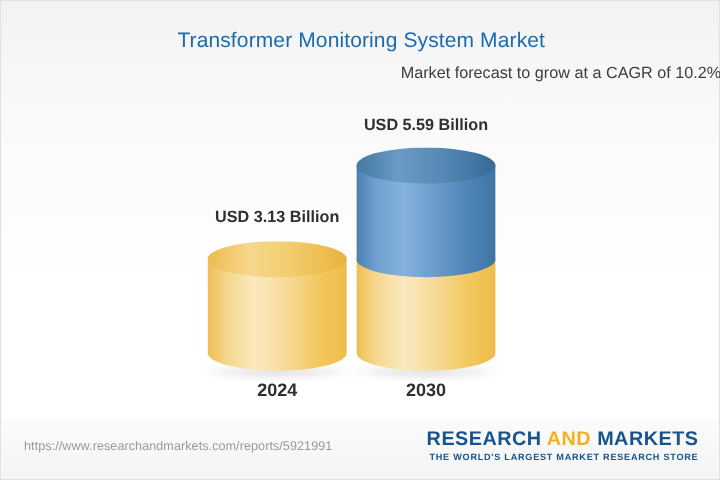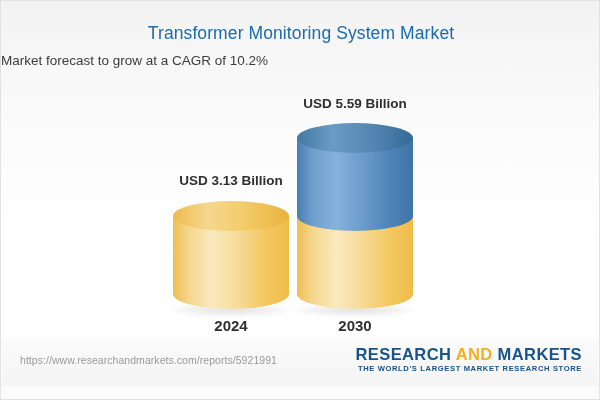--- a/index.html
+++ b/index.html
@@ -33,21 +33,21 @@
     font-size: 17.5px;
     font-weight: normal;
     color: #1a6bb0;
     letter-spacing: 0.1px;
   }
   .subtitle {
     position: absolute;
     top: 52px;
     left: 0;
     width: 600px;
-    text-align: left;
+    text-align: right;
     font-size: 13.5px;
     font-weight: normal;
     color: #3d3d3d;
   }
 
   
   .plot {
     position: absolute;
     left: 0;
     top: 0;
@@ -95,21 +95,21 @@
     border-radius: 50%;
     background: radial-gradient(ellipse at center, rgba(120,120,120,0.22) 0%, rgba(120,120,120,0.10) 48%, rgba(120,120,120,0) 72%);
     filter: blur(2px);
   }
 
   
   .footer {
     position: absolute;
     left: 1px;
     right: 1px;
-    bottom: 13px;
+    bottom: 1px;
     height: 48px;
     background: linear-gradient(180deg, #fbfbfb 0%, #f4f4f4 100%);
     padding-left: 12px;
   }
   .footer-url {
     position: absolute;
     left: 18px;
     top: 16px;
     font-size: 10.5px;
     color: #9a9a9a;

